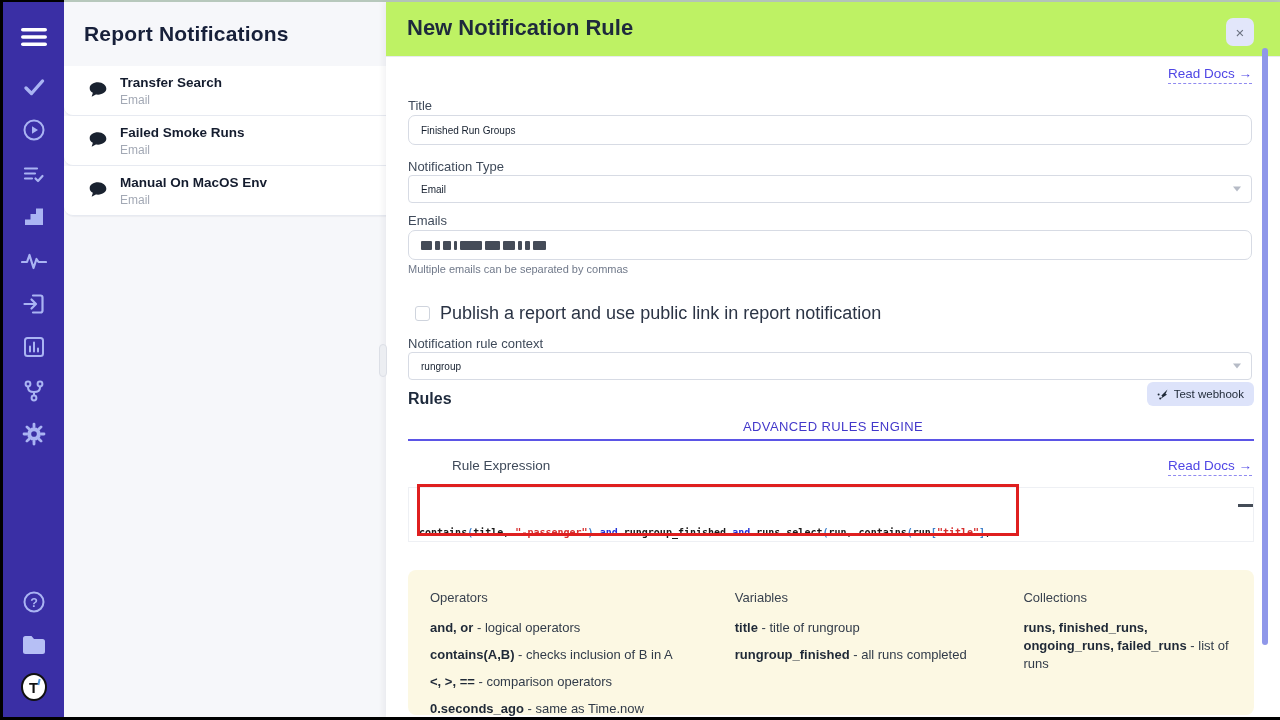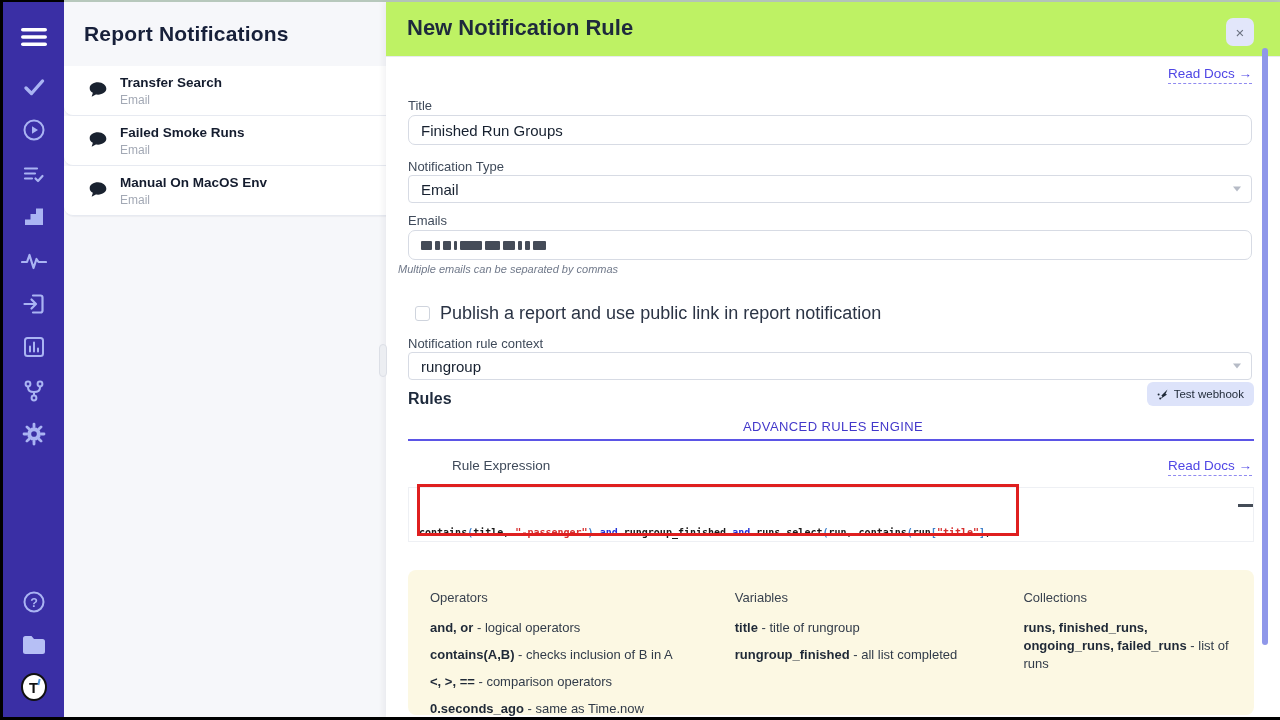--- a/index.html
+++ b/index.html
@@ -41,29 +41,29 @@
   .mp-close { position:absolute; right:26px; top:16px; width:28px; height:28px; border-radius:7px;
               background:#e2e6fa; color:#6b7280; font-size:15px; display:flex; align-items:center;
               justify-content:center; cursor:pointer; }
 
   .read-docs { position:absolute; right:28px; font-size:13.5px; color:#4f46e5; cursor:pointer;
                border-bottom:1px dashed #8f8af0; padding-bottom:2px; }
   .rd1 { top:64px; } .rd2 { top:456px; }
 
   .fld-label { position:absolute; left:22px; font-size:13px; color:#3f4a5a; }
   .txt-input, .sel-input { position:absolute; left:22px; right:28px; border:1px solid #d7dbe4;
-       border-radius:7px; background:#fff; font-size:15px; color:#16202f; padding:0 12px;
+       border-radius:7px; background:#fff; font-size:10px; color:#16202f; padding:0 12px;
        display:flex; align-items:center; }
   .txt-input { height:30px; }
   .sel-input { height:28px; border-radius:4px; cursor:pointer; }
   .chev { position:absolute; right:10px; top:50%; transform:translateY(-50%);
           width:0; height:0; border-left:4px solid transparent; border-right:4px solid transparent;
           border-top:5px solid #b6bbc6; }
 
-  .helper { position:absolute; left:12px; top:261px; font-size:11px; color:#70798a;font-style:italic; }
+  .helper { position:absolute; left:22px; top:261px; font-size:11px; color:#70798a; }
 
   .redact { display:flex; align-items:center; gap:3px; filter:blur(.7px); }
   .redact i { display:block; height:9px; background:#454c58; border-radius:1px; }
 
   .chk-row { position:absolute; left:29px; top:301px; display:flex; align-items:center; gap:10px; cursor:pointer; }
   .chk-box { width:15px; height:15px; border:1.5px solid #cfd4dd; border-radius:3px; background:#fff; }
   .chk-lab { font-size:18px; color:#2b3445;text-align:center; }
 
   .rules-h { position:absolute; left:22px; top:388px; font-size:16px; font-weight:bold; color:#1e2a3c; }
   .webhook-btn { position:absolute; right:26px; top:380px; height:24px; padding:0 10px; border-radius:6px;
@@ -347,21 +347,21 @@
       <div class="hb-col1">
         <div class="hb-head">Operators</div>
         <div class="hb-item"><b>and, or</b><span> - logical operators</span></div>
         <div class="hb-item"><b>contains(A,B)</b><span> - checks inclusion of B in A</span></div>
         <div class="hb-item"><b>&lt;, &gt;, ==</b><span> - comparison operators</span></div>
         <div class="hb-item"><b>0.seconds_ago</b><span> - same as Time.now</span></div>
       </div>
       <div class="hb-col2">
         <div class="hb-head">Variables</div>
         <div class="hb-item"><b>title</b><span> - title of rungroup</span></div>
-        <div class="hb-item"><b>rungroup_finished</b><span> - all list completed</span></div>
+        <div class="hb-item"><b>rungroup_finished</b><span> - all runs completed</span></div>
       </div>
       <div class="hb-col3">
         <div class="hb-head">Collections</div>
         <div class="hb-item"><b>runs, finished_runs, ongoing_runs, failed_runs</b><span> - list of runs</span></div>
       </div>
     </div>
 
     <div class="v-scroll"></div>
   </section>
 </div>

